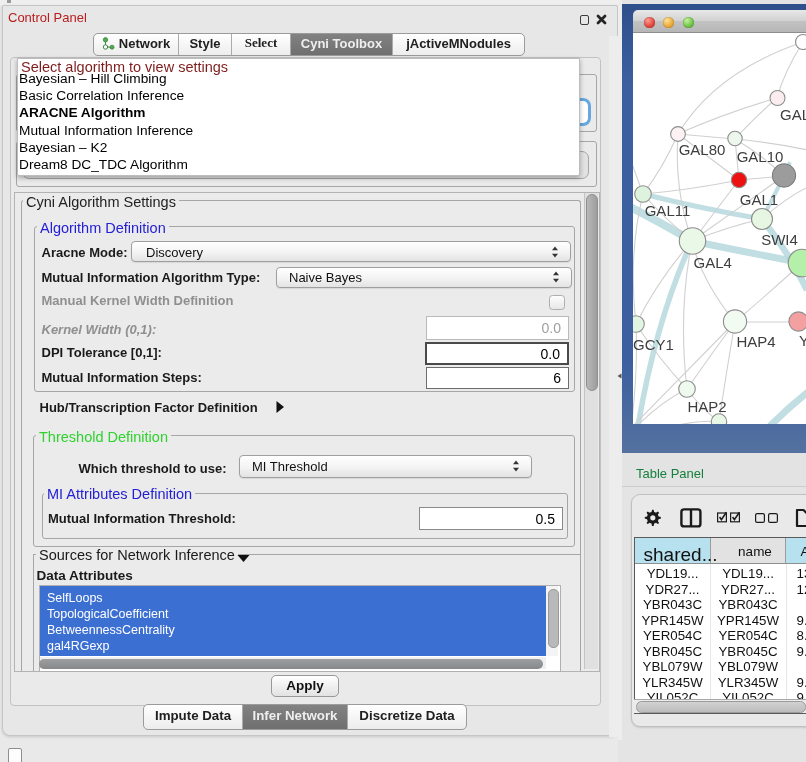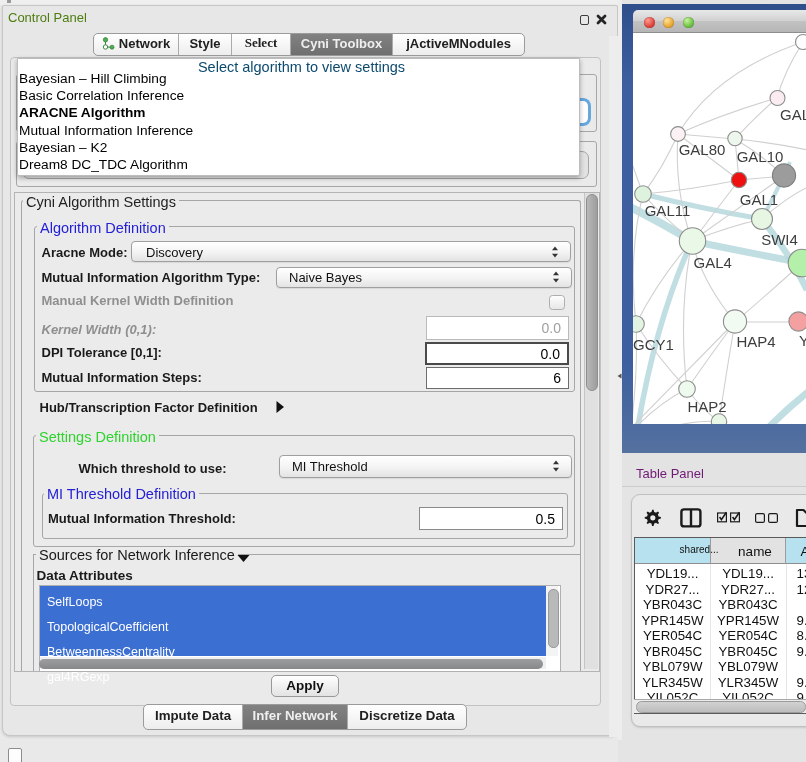--- a/index.html
+++ b/index.html
@@ -31,21 +31,21 @@
 </style>
 </head>
 <body>
 
 <div class="abs" style="left:0;top:0;width:620px;height:5px;background:#efefef;"></div>
 <div class="abs" style="left:7px;top:0;width:4px;height:3px;background:#9a9a9a;"></div>
 
 <div class="abs" id="cpwin" style="left:2px;top:5px;width:614px;height:729px;background:#e7e7e7;
      border:1px solid #c6c6c6;border-radius:2px 2px 8px 8px;box-shadow:0 1px 3px rgba(0,0,0,0.15);"></div>
 <div class="abs" style="left:609px;top:36px;width:9px;height:701px;background:#ededed;"></div>
-<div class="abs" style="left:8px;top:10px;font-size:13px;color:#4d7c0f;">Control Panel</div>
+<div class="abs" style="left:8px;top:10px;font-size:13px;color:#b91c1c;">Control Panel</div>
 <div class="abs" style="left:580px;top:14.5px;width:7px;height:8px;border:1.6px solid #3c3c3c;border-radius:2px;"></div>
 <svg class="abs" style="left:596px;top:14px;" width="11" height="11" viewBox="0 0 11 11">
   <path d="M2 2 L9 9 M9 2 L2 9" stroke="#242424" stroke-width="2.8" stroke-linecap="round"></path>
 </svg>
 
 <div class="seg" style="left:93px;top:33px;height:21px;">
   <div class="s" style="width:85px;"><svg width="13" height="13" viewBox="0 0 13 13" style="margin-right:4px;">
     <circle cx="3.5" cy="2.8" r="2.2" fill="#4caf50" stroke="#2e7d32" stroke-width="0.7"></circle>
     <circle cx="3.5" cy="10" r="2.2" fill="#fff" stroke="#2e7d32" stroke-width="0.9"></circle>
     <circle cx="10" cy="10.2" r="2" fill="#4caf50" stroke="#2e7d32" stroke-width="0.7"></circle>
@@ -62,21 +62,21 @@
 
 <div class="grp" style="left:16px;top:74px;width:579px;height:56px;"></div>
 <div class="abs" style="left:24px;top:101px;width:564px;height:22px;background:#fff;border-radius:5px;
      box-shadow:0 0 0 3px #66a7de;"></div>
 <div class="grp" style="left:16px;top:141px;width:579px;height:44px;"></div>
 <div class="abs" style="left:22px;top:151px;width:565px;height:26px;background:#e2e2e2;
      border:1px solid #a5a5a5;border-radius:7px;"></div>
 
 <div class="abs" style="left:17px;top:58px;width:561px;height:116px;background:#fff;
      border:1px solid #bdbdbd;border-radius:0 0 2px 2px;box-shadow:0 2px 5px rgba(0,0,0,0.3);z-index:5;"></div>
-<div class="abs" style="left:21px;top:58.5px;width:561px;text-align:center;font-size:14.5px;color:#0c4a6e;z-index:6;">Select algorithm to view settings</div>
+<div class="abs" style="left:21px;top:58.5px;width:561px;font-size:14.5px;color:#7f1d1d;z-index:6;">Select algorithm to view settings</div>
 <div class="abs" style="left:19px;top:69.8px;font-size:13.7px;line-height:17.3px;color:#000;z-index:6;">
   Bayesian – Hill Climbing<br>
   Basic Correlation Inference<br>
   <b>ARACNE Algorithm</b><br>
   Mutual Information Inference<br>
   Bayesian – K2<br>
   Dream8 DC_TDC Algorithm</div>
 
 <div class="abs" style="left:14px;top:192px;width:584px;height:478px;border:1px solid #b3b3b3;background:#ebebeb;"></div>
 
@@ -128,49 +128,49 @@
 <div class="inp" style="left:426px;top:367px;width:141px;height:20px;border:1px solid #6d6d6d;color:#000;">
   <span>6</span>
   </div>
 
 <div class="lbl" style="left:39.5px;top:400px;">Hub/Transcription Factor Definition</div>
 <svg class="abs" style="left:275px;top:400px;" width="10" height="14" viewBox="0 0 10 14">
   <path d="M1.5 1 L9 7 L1.5 13 Z" fill="#111"></path>
   </svg>
 
 <div class="grp" style="left:33px;top:434.5px;width:540px;height:110px;"></div>
-<div class="gtitle" style="left:36px;top:428.5px;color:#2ed32e;">Settings Definition</div>
+<div class="gtitle" style="left:36px;top:428.5px;color:#2ed32e;">Threshold Definition</div>
 
 <div class="lbl" style="left:78.5px;top:461px;">Which threshold to use:</div>
-<div class="combo" style="left:239px;top:454.5px;width:291px;height:21px;margin-left:40px;">
+<div class="combo" style="left:239px;top:454.5px;width:291px;height:21px;">
   <span class="ct" style="left:12px;">MI Threshold</span>
   <svg class="carr" viewBox="0 0 9 14">
       <path d="M4.5 0.5 L8 5 L1 5 Z" fill="#333"></path>
       <path d="M4.5 13.5 L8 9 L1 9 Z" fill="#333"></path>
     </svg>
 </div>
 
 <div class="grp" style="left:42px;top:492.5px;width:524px;height:44px;"></div>
-<div class="gtitle" style="left:44px;top:486px;color:#2420d6;">MI Threshold Definition</div>
+<div class="gtitle" style="left:44px;top:486px;color:#2420d6;">MI Attributes Definition</div>
 <div class="lbl" style="left:48px;top:510.5px;">Mutual Information Threshold:</div>
 <div class="inp" style="left:419px;top:507px;width:142px;height:21px;border:1px solid #8a8a8a;color:#000;">
   <span>0.5</span>
   </div>
 
 <div class="abs" style="left:32.5px;top:554px;width:546px;height:116px;border:1px solid #a6a6a6;
      border-bottom:none;"></div>
 <div class="gtitle" style="left:36px;top:547px;color:#1a1a1a;">Sources for Network Inference</div>
 <svg class="abs" style="left:237px;top:554px;" width="13" height="9" viewBox="0 0 13 9">
   <path d="M0.5 1 L12.5 1 L6.5 8 Z" fill="#111"></path>
   </svg>
 <div class="lbl" style="left:36.5px;top:568px;font-size:13.5px;">Data Attributes</div>
 
 <div class="abs" style="left:39px;top:585px;width:520px;height:85px;background:#fff;border:1px solid #b0b0b0;"></div>
 <div class="abs" style="left:40px;top:586px;width:506px;height:70px;background:#3c6fd2;"></div>
-<div class="abs" style="left:47px;top:590px;font-size:12.5px;line-height:25px;color:#fff;">
+<div class="abs" style="left:47px;top:590px;font-size:12.5px;line-height:16px;color:#fff;">
   SelfLoops<br>TopologicalCoefficient<br>BetweennessCentrality<br>gal4RGexp</div>
 
 <div class="abs" style="left:546px;top:586px;width:12px;height:70px;background:#f4f4f4;"></div>
 <div class="abs" style="left:547.5px;top:589px;width:9px;height:57px;background:#b9b9b9;border:0.5px solid #9a9a9a;border-radius:5px;"></div>
 
 <div class="abs" style="left:40px;top:657px;width:506px;height:12px;background:#f0f0f0;"></div>
 <div class="abs" style="left:39px;top:659px;width:504px;height:10px;background:linear-gradient(180deg,#9c9ea0,#86888a);border-radius:5px;"></div>
 
 <div class="abs" style="left:271px;top:675px;width:66px;height:20px;border:1px solid #989898;border-radius:5px;
      background:linear-gradient(180deg,#ffffff,#e2e2e2);text-align:center;">
@@ -278,21 +278,21 @@
     <text x="653.5" y="349.5">GCY1</text>
     <text x="756" y="346.5">HAP4</text>
     <text x="799" y="345.5" text-anchor="start">YM</text>
     <text x="707" y="411.5">HAP2</text>
   </g>
 </svg>
 </div>
 
 <div class="abs" style="left:622px;top:453px;width:184px;height:33px;background:#e3e3e3;
      border-bottom:1px solid #cccccc;"></div>
-<div class="abs" style="left:636px;top:466px;font-size:13px;color:#701a75;">Table Panel</div>
+<div class="abs" style="left:636px;top:466px;font-size:13px;color:#15803d;">Table Panel</div>
 
 <div class="abs" style="left:631px;top:494px;width:190px;height:231px;background:#e9e9e9;
      border:1px solid #c0c0c0;border-radius:9px;box-shadow:0 1px 2px rgba(0,0,0,0.12);"></div>
 
 <svg class="abs" style="left:644px;top:509px;" width="19" height="19" viewBox="0 0 18 18">
   <path fill="#1a1a1a" d="M9,2 L10.4,2 L10.9,4.2 a5,5 0 0 1 1.7,0.7 L14.5,3.7 L15.6,4.8 L14.4,6.7 a5,5 0 0 1 0.7,1.7 L17.3,8.9 L17.3,10.4 L15.1,10.9 a5,5 0 0 1 -0.7,1.7 L15.6,14.5 L14.5,15.6 L12.6,14.4 a5,5 0 0 1 -1.7,0.7 L10.4,17.3 L8.9,17.3 L8.4,15.1 a5,5 0 0 1 -1.7,-0.7 L4.8,15.6 L3.7,14.5 L4.9,12.6 a5,5 0 0 1 -0.7,-1.7 L2,10.4 L2,8.9 L4.2,8.4 a5,5 0 0 1 0.7,-1.7 L3.7,4.8 L4.8,3.7 L6.7,4.9 a5,5 0 0 1 1.7,-0.7 Z M9.65,7.2 a2.45,2.45 0 1 0 0,4.9 a2.45,2.45 0 1 0 0,-4.9 Z" transform="translate(-1.3,-1.3)"></path>
 </svg>
 <svg class="abs" style="left:680px;top:508px;" width="22" height="20" viewBox="0 0 22 20">
   <rect x="1.4" y="1.4" width="19" height="17" rx="2.5" fill="none" stroke="#1a1a1a" stroke-width="2.4"></rect>
   <line x1="11" y1="1.5" x2="11" y2="18.5" stroke="#1a1a1a" stroke-width="2.4"></line>
@@ -310,21 +310,21 @@
 <svg class="abs" style="left:795px;top:508px;" width="14" height="20" viewBox="0 0 14 20">
   <path d="M2 2 L8.5 2 L12.5 6 L12.5 18 L2 18 Z" fill="none" stroke="#1a1a1a" stroke-width="2.2" stroke-linejoin="round"></path>
 </svg>
 
 <div class="abs" style="left:633.5px;top:537px;width:173px;height:175px;background:#fff;
      border:1px solid #5a5a5a;border-right:none;overflow:hidden;">
 
   <div class="abs" style="left:0;top:0;width:75px;height:25px;background:#b8e1ef;border-right:1px solid #9c9c9c;border-bottom:1px solid #8e8e8e;"></div>
   <div class="abs" style="left:76px;top:0;width:74.5px;height:25px;background:#e2e2e2;border-right:1px solid #9c9c9c;border-bottom:1px solid #8e8e8e;"></div>
   <div class="abs" style="left:151.5px;top:0;width:22px;height:25px;background:#b8e1ef;border-bottom:1px solid #8e8e8e;"></div>
-  <div class="abs" style="left:8px;top:6px;width:76px;text-align:right;font-size:10px;color:#111;">shared...</div>
+  <div class="abs" style="left:8px;top:6px;width:76px;text-align:center;font-size:19px;color:#111;">shared...</div>
   <div class="abs" style="left:83px;top:6px;width:75px;text-align:center;font-size:13.5px;color:#111;">name</div>
   <div class="abs" style="left:166px;top:6px;font-size:13.5px;color:#111;">A</div>
 
   <div class="abs" style="left:75.5px;top:26px;width:1px;height:149px;background:#e6e6e6;"></div>
   <div class="abs" style="left:151px;top:26px;width:1px;height:149px;background:#e6e6e6;"></div>
   <div class="abs trow" style="top:28.4px;">
       <span class="c1">YDL19...</span>
       <span class="c2">YDL19...</span>
       <span class="c3">13</span>
     </div>

